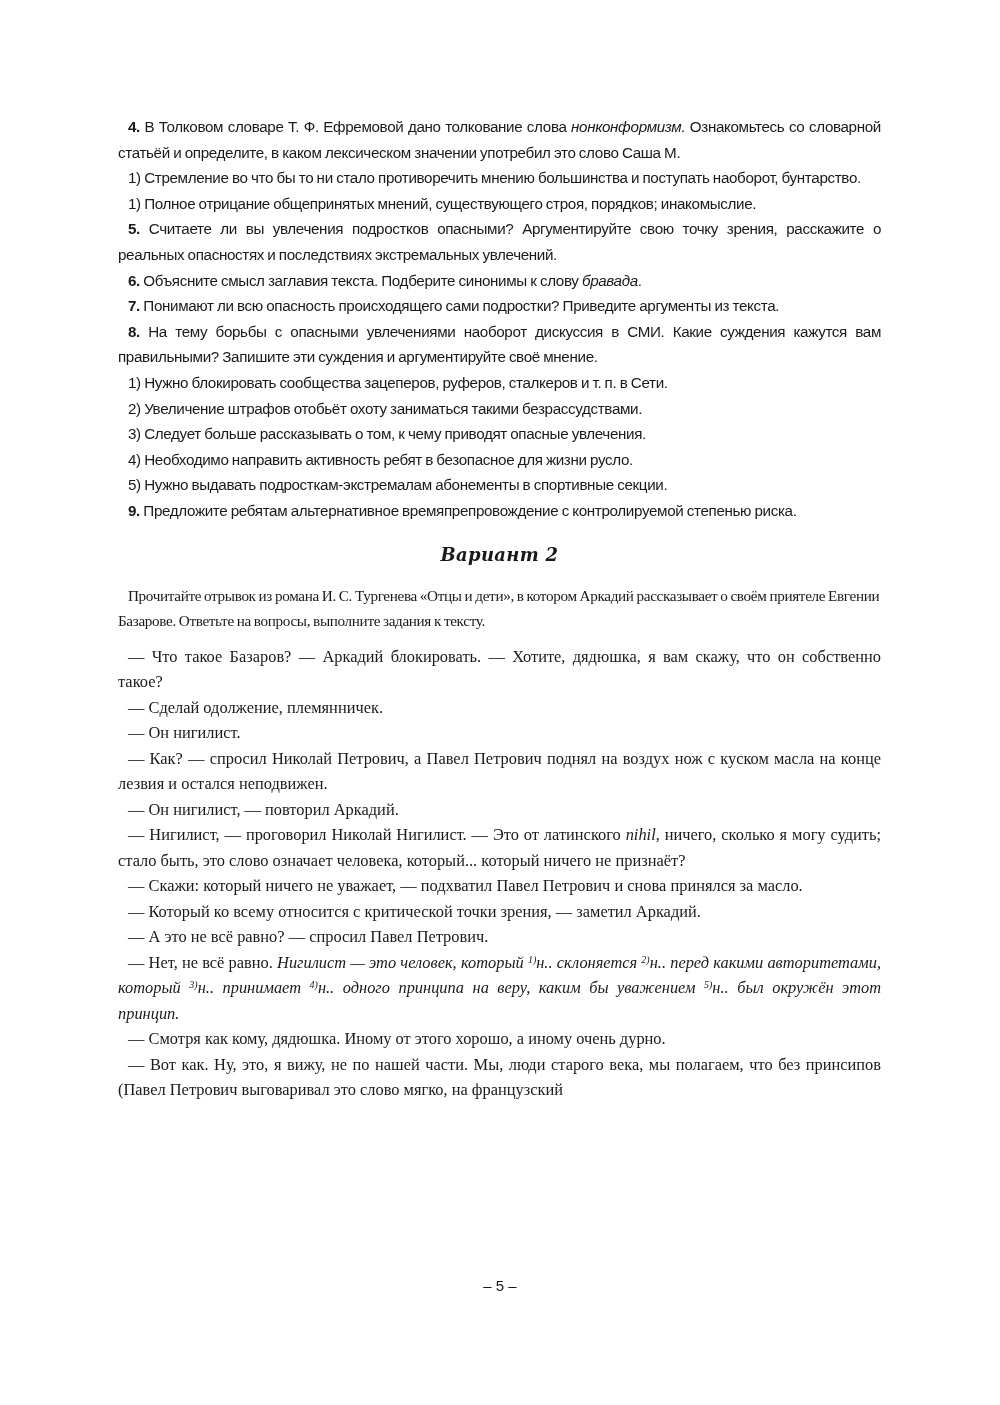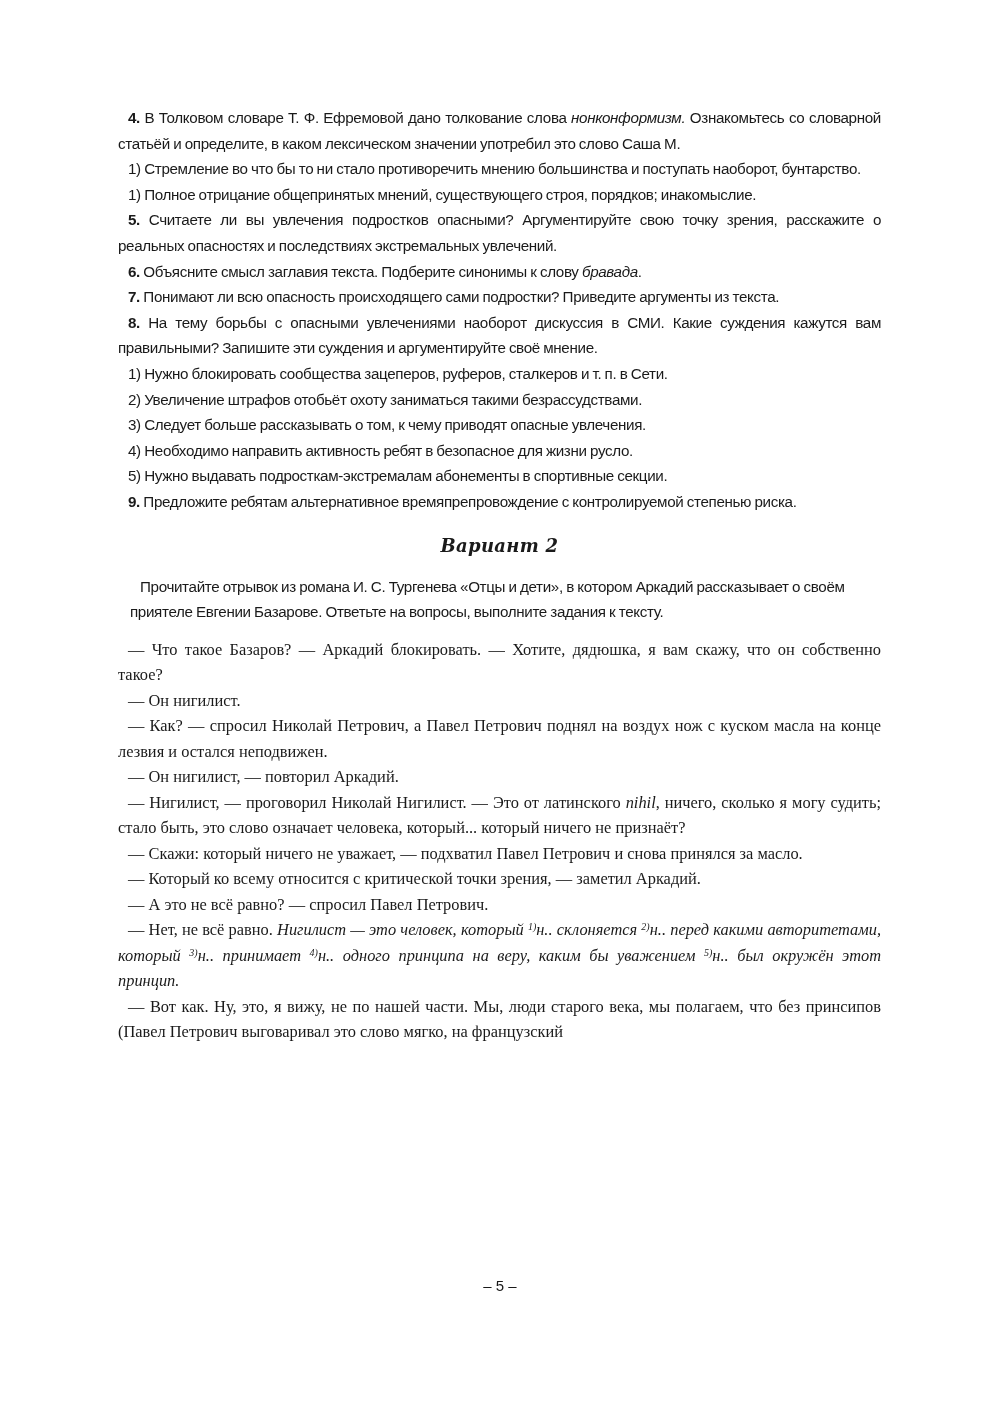--- a/index.html
+++ b/index.html
@@ -1,24 +1,24 @@
 <!DOCTYPE html>
 <html><head>
 <meta charset="utf-8">
 <style>
   html, body { margin: 0; padding: 0; background: #ffffff; }
   body { width: 1000px; height: 1405px; position: relative; overflow: hidden; color: #1a1a1a; }
-  .page { position: absolute; left: 118px; top: 105px; width: 763px; }
+  .page { position: absolute; left: 118px; top: 114px; width: 763px; }
   .sans { font-family: "Liberation Sans", sans-serif; font-size: 15.2px; line-height: 25.6px; text-align: justify; letter-spacing: -0.35px; word-spacing: -0.5px; transform-origin: left top; }
   .sans p { margin: 0; text-indent: 10px; }
   .sans b { font-weight: bold; }
   .sans i { font-style: italic; }
   .heading { font-family: "DejaVu Serif", serif; font-style: italic; font-weight: bold; font-size: 18px; text-align: center; margin: 20px 0 18px 0; letter-spacing: 0.3px; }
   .intro { font-family: "Liberation Sans", sans-serif; font-size: 15.2px; line-height: 25.6px; letter-spacing: -0.35px; word-spacing: -0.5px; text-align: left; }
-  .intro p { margin: 12px; text-indent: 10px; }
+  .intro p { margin: 0; text-indent: 10px; font-family: Liberation Serif, serif; }
   .serif { font-family: "Liberation Serif", serif; font-size: 16.4px; line-height: 25.5px; text-align: justify; margin-top: 10px; }
   .serif p { margin: 0; text-indent: 10px; }
   .serif i { font-style: italic; }
   .serif sup { font-size: 10px; vertical-align: 5px; line-height: 0; font-style: italic; }
   .pagenum { position: absolute; top: 1277px; left: 0; width: 1000px; text-align: center; font-family: "Liberation Sans", sans-serif; font-size: 15px; }
 </style>
 </head>
 <body>
 
 <div class="page">
@@ -45,25 +45,27 @@
   </div>
 
   <div class="heading">Вариант 2</div>
 
   <div class="intro">
     <p>Прочитайте отрывок из романа И. С. Тургенева «Отцы и дети», в котором Аркадий рассказывает о своём приятеле Евгении Базарове. Ответьте на вопросы, выполните задания к тексту.</p>
   </div>
 
   <div class="serif">
     <p>— Что такое Базаров? — Аркадий блокировать. — Хотите, дядюшка, я вам скажу, что он собственно такое?</p>
+    <p>— Сделай одолжение, племянничек.</p>
     <p>— Он нигилист.</p>
     <p>— Как? — спросил Николай Петрович, а Павел Петрович поднял на воздух нож с куском масла на конце лезвия и остался неподвижен.</p>
     <p>— Он нигилист, — повторил Аркадий.</p>
     <p><span>— Нигилист, — проговорил Николай Нигилист. — Это от латинского </span><i>nihil</i><span>, ничего, сколько я могу судить; стало быть, это слово означает человека, который... который ничего не признаёт?</span></p>
     <p>— Скажи: который ничего не уважает, — подхватил Павел Петрович и снова принялся за масло.</p>
     <p>— Который ко всему относится с критической точки зрения, — заметил Аркадий.</p>
     <p>— А это не всё равно? — спросил Павел Петрович.</p>
     <p><span>— Нет, не всё равно. </span><i><span>Нигилист — это человек, который </span><sup>1)</sup><span>н.. склоняется </span><sup>2)</sup><span>н.. перед какими авторитетами, который </span><sup>3)</sup><span>н.. принимает </span><sup>4)</sup><span>н.. одного принципа на веру, каким бы уважением </span><sup>5)</sup><span>н.. был окружён этот принцип.</span></i></p>
+    <p>— Смотря как кому, дядюшка. Иному от этого хорошо, а иному очень дурно.</p>
     <p>— Вот как. Ну, это, я вижу, не по нашей части. Мы, люди старого века, мы полагаем, что без принсипов (Павел Петрович выговаривал это слово мягко, на французский</p>
   </div>
 </div>
 
 <div class="pagenum">– 5 –</div>
 
 </body></html>

